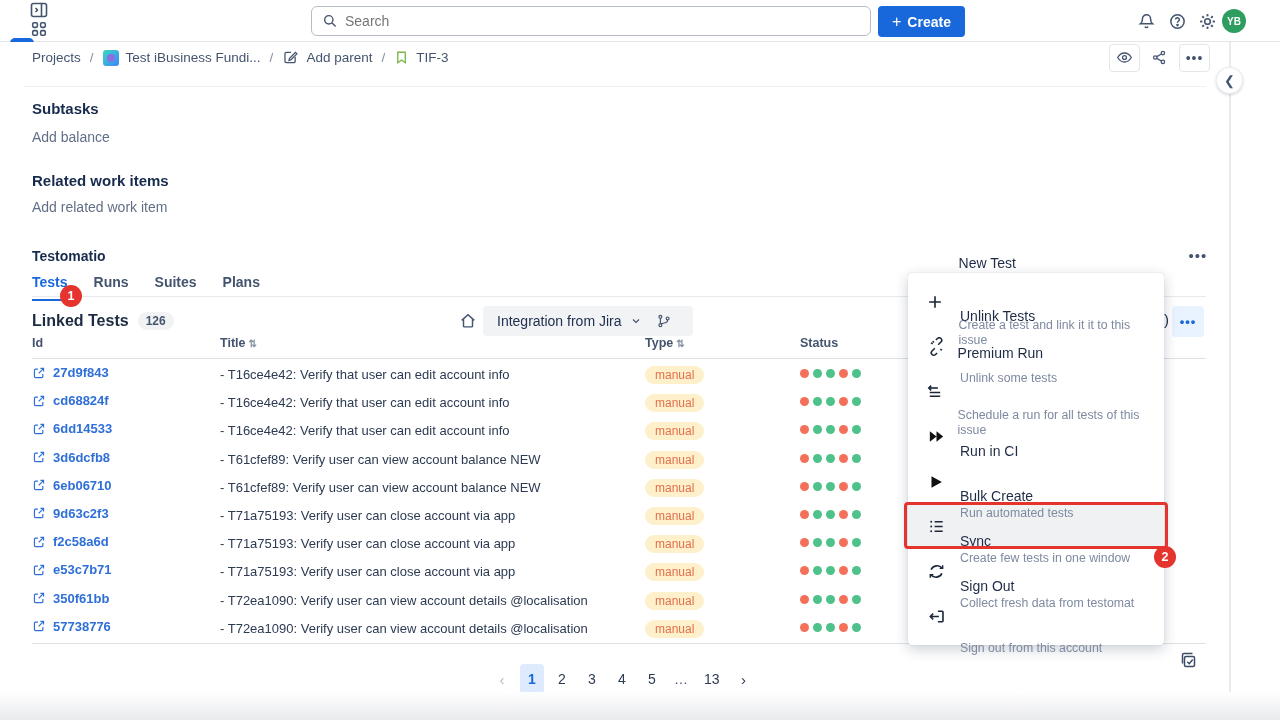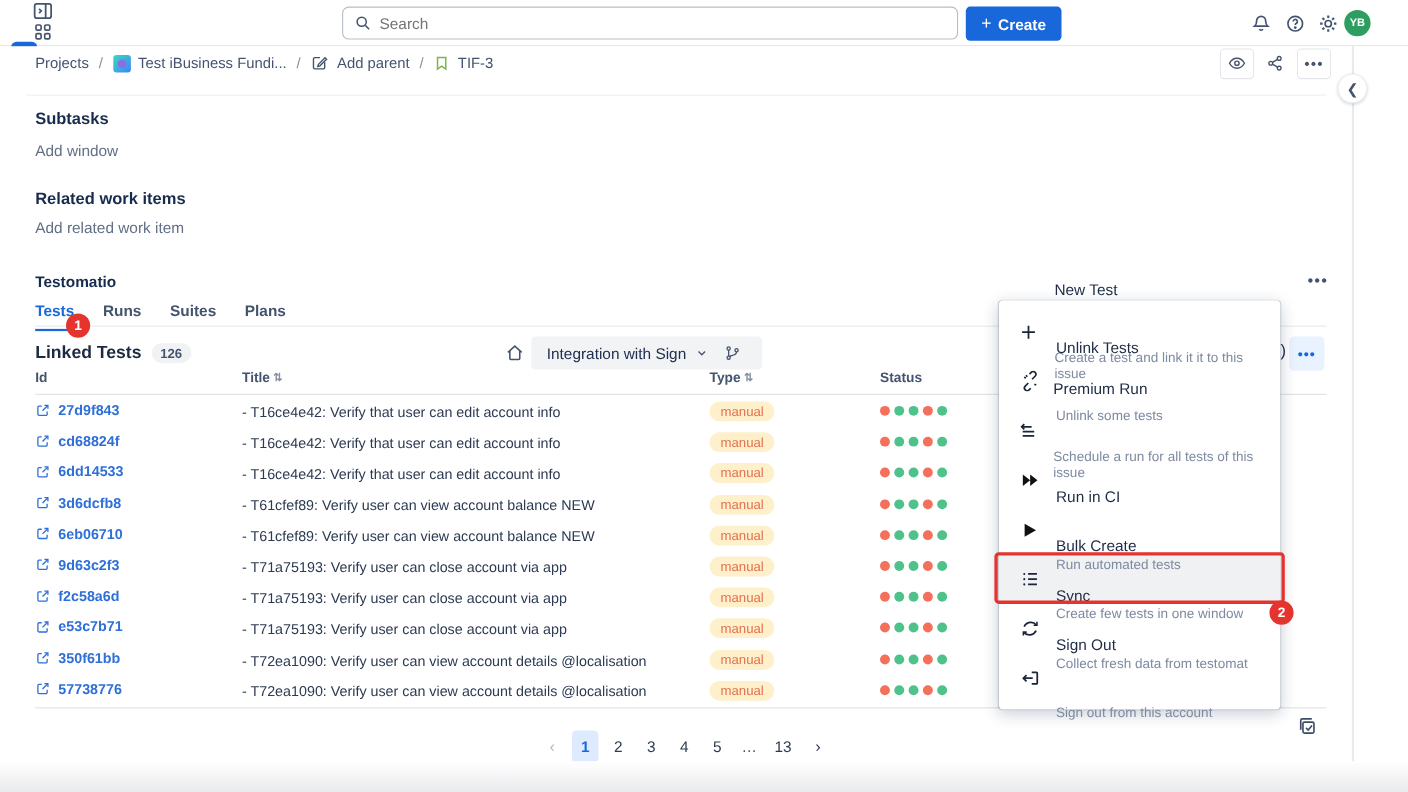--- a/index.html
+++ b/index.html
@@ -251,21 +251,21 @@
     </div>
   </div>
 
   <div class="content-divider"></div>
   <div class="rail-line"></div>
   <button class="collapse-btn">
     <span>❮</span>
   </button>
 
   <h2 class="sec-h" style="top:100px;">Subtasks</h2>
-  <div class="sec-action" style="top:129px;">Add window</div>
+  <div class="sec-action" style="top:129px;">Add balance</div>
   <h2 class="sec-h" style="top:172px;">Related work items</h2>
   <div class="sec-action" style="top:199px;">Add related work item</div>
   <h3 class="testomatio-h">Testomatio</h3>
   <button class="iconbtn testo-more">
     <span>•••</span>
   </button>
 
   <div class="tabs-underline"></div>
   <div class="tabs" id="tabs">
       <div class="tab active">Tests</div>
@@ -280,21 +280,21 @@
   </div>
   <button class="iconbtn home-btn">
     <span>
       <svg width="18" height="18" viewBox="0 0 20 20" fill="none" stroke="#44546f" stroke-width="1.6">
         <path d="M3 9.3L10 3l7 6.3"></path>
           <path d="M5 8v7.5a1 1 0 0 0 1 1h8a1 1 0 0 0 1-1V8"></path>
       </svg>
     </span>
   </button>
   <div class="selector-pill">
-    <span class="sel-label">Integration with Sign</span>
+    <span class="sel-label">Integration from Jira</span>
     <span>
       <svg width="12" height="12" viewBox="0 0 20 20" fill="none" stroke="#44546f" stroke-width="2">
           <path d="M5 7.5l5 5 5-5"></path>
         </svg>
     </span>
     <span class="branch-btn">
       <svg width="16" height="16" viewBox="0 0 20 20" fill="none" stroke="#44546f" stroke-width="1.5">
         <circle cx="5.5" cy="4.8" r="1.8"></circle>
           <circle cx="5.5" cy="15.2" r="1.8"></circle>
           <circle cx="14.5" cy="6.8" r="1.8"></circle>

